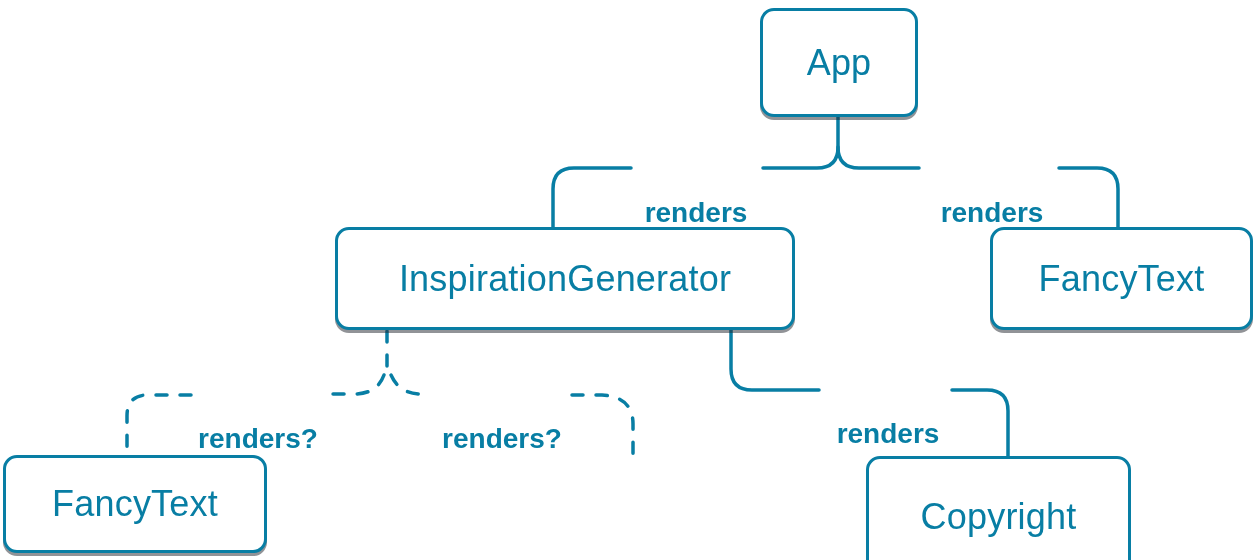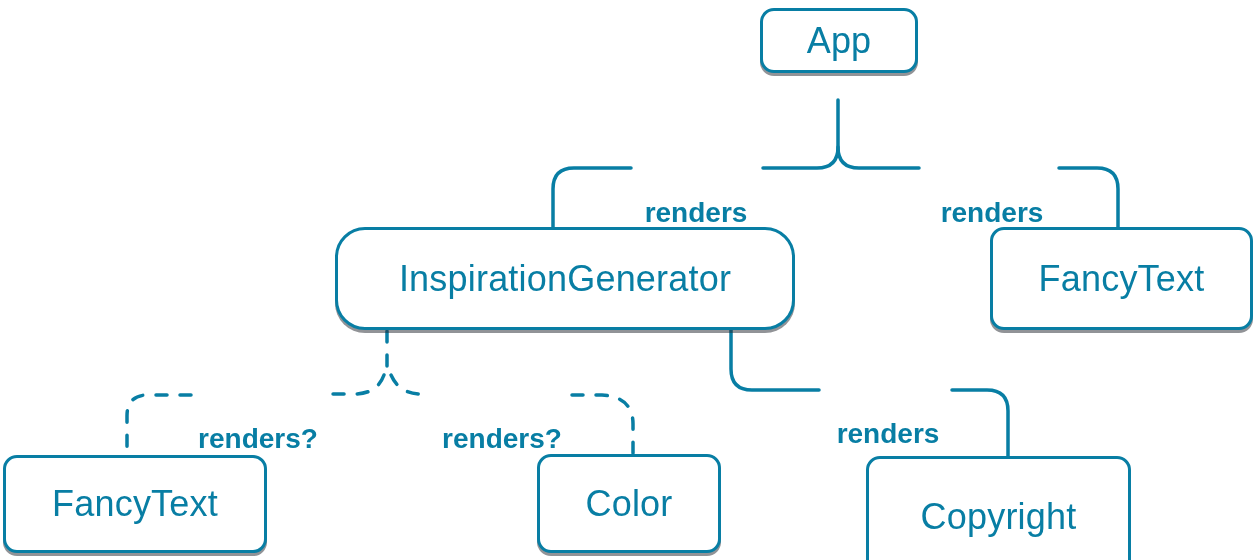--- a/index.html
+++ b/index.html
@@ -31,22 +31,22 @@
     border:3.5px solid var(--accent);
     border-radius:14px;
     box-shadow:0 3px 0 var(--shadow);
     display:flex;align-items:center;justify-content:center;
     color:var(--accent);
     font-size:36px;
     font-weight:500;
     letter-spacing:0.2px;
     white-space:nowrap;
   }
-  .node-app{left:760px;top:8px;width:158px;height:65px;}
-  .node-ig{left:335px;top:227px;width:460px;height:103px;border-radius:30px;}
+  .node-app{left:760px;top:8px;width:158px;height:109px;}
+  .node-ig{left:335px;top:227px;width:460px;height:103px;}
   .node-fancy-top{left:990px;top:227px;width:263px;height:103px;}
   .node-fancy-bottom{left:3px;top:455px;width:264px;height:98px;}
   .node-color{left:537px;top:454px;width:184px;height:99px;}
   .node-copyright{left:866px;top:456px;width:265px;height:122px;}
   .edge-label{
     position:absolute;
     transform:translate(-50%,-50%);
     color:var(--accent);
     font-size:28px;
     font-weight:600;
@@ -101,21 +101,18 @@
   </div>
 
   <div class="node node-fancy-top">
     <span>FancyText</span>
   </div>
 
   <div class="node node-fancy-bottom">
     <span>FancyText</span>
   </div>
 
-  <div class="node node-color">
-    <span>Color</span>
-  </div>
 
   <div class="node node-copyright">
     <span>Copyright</span>
   </div>
 
 </div>
 
 </body></html>

